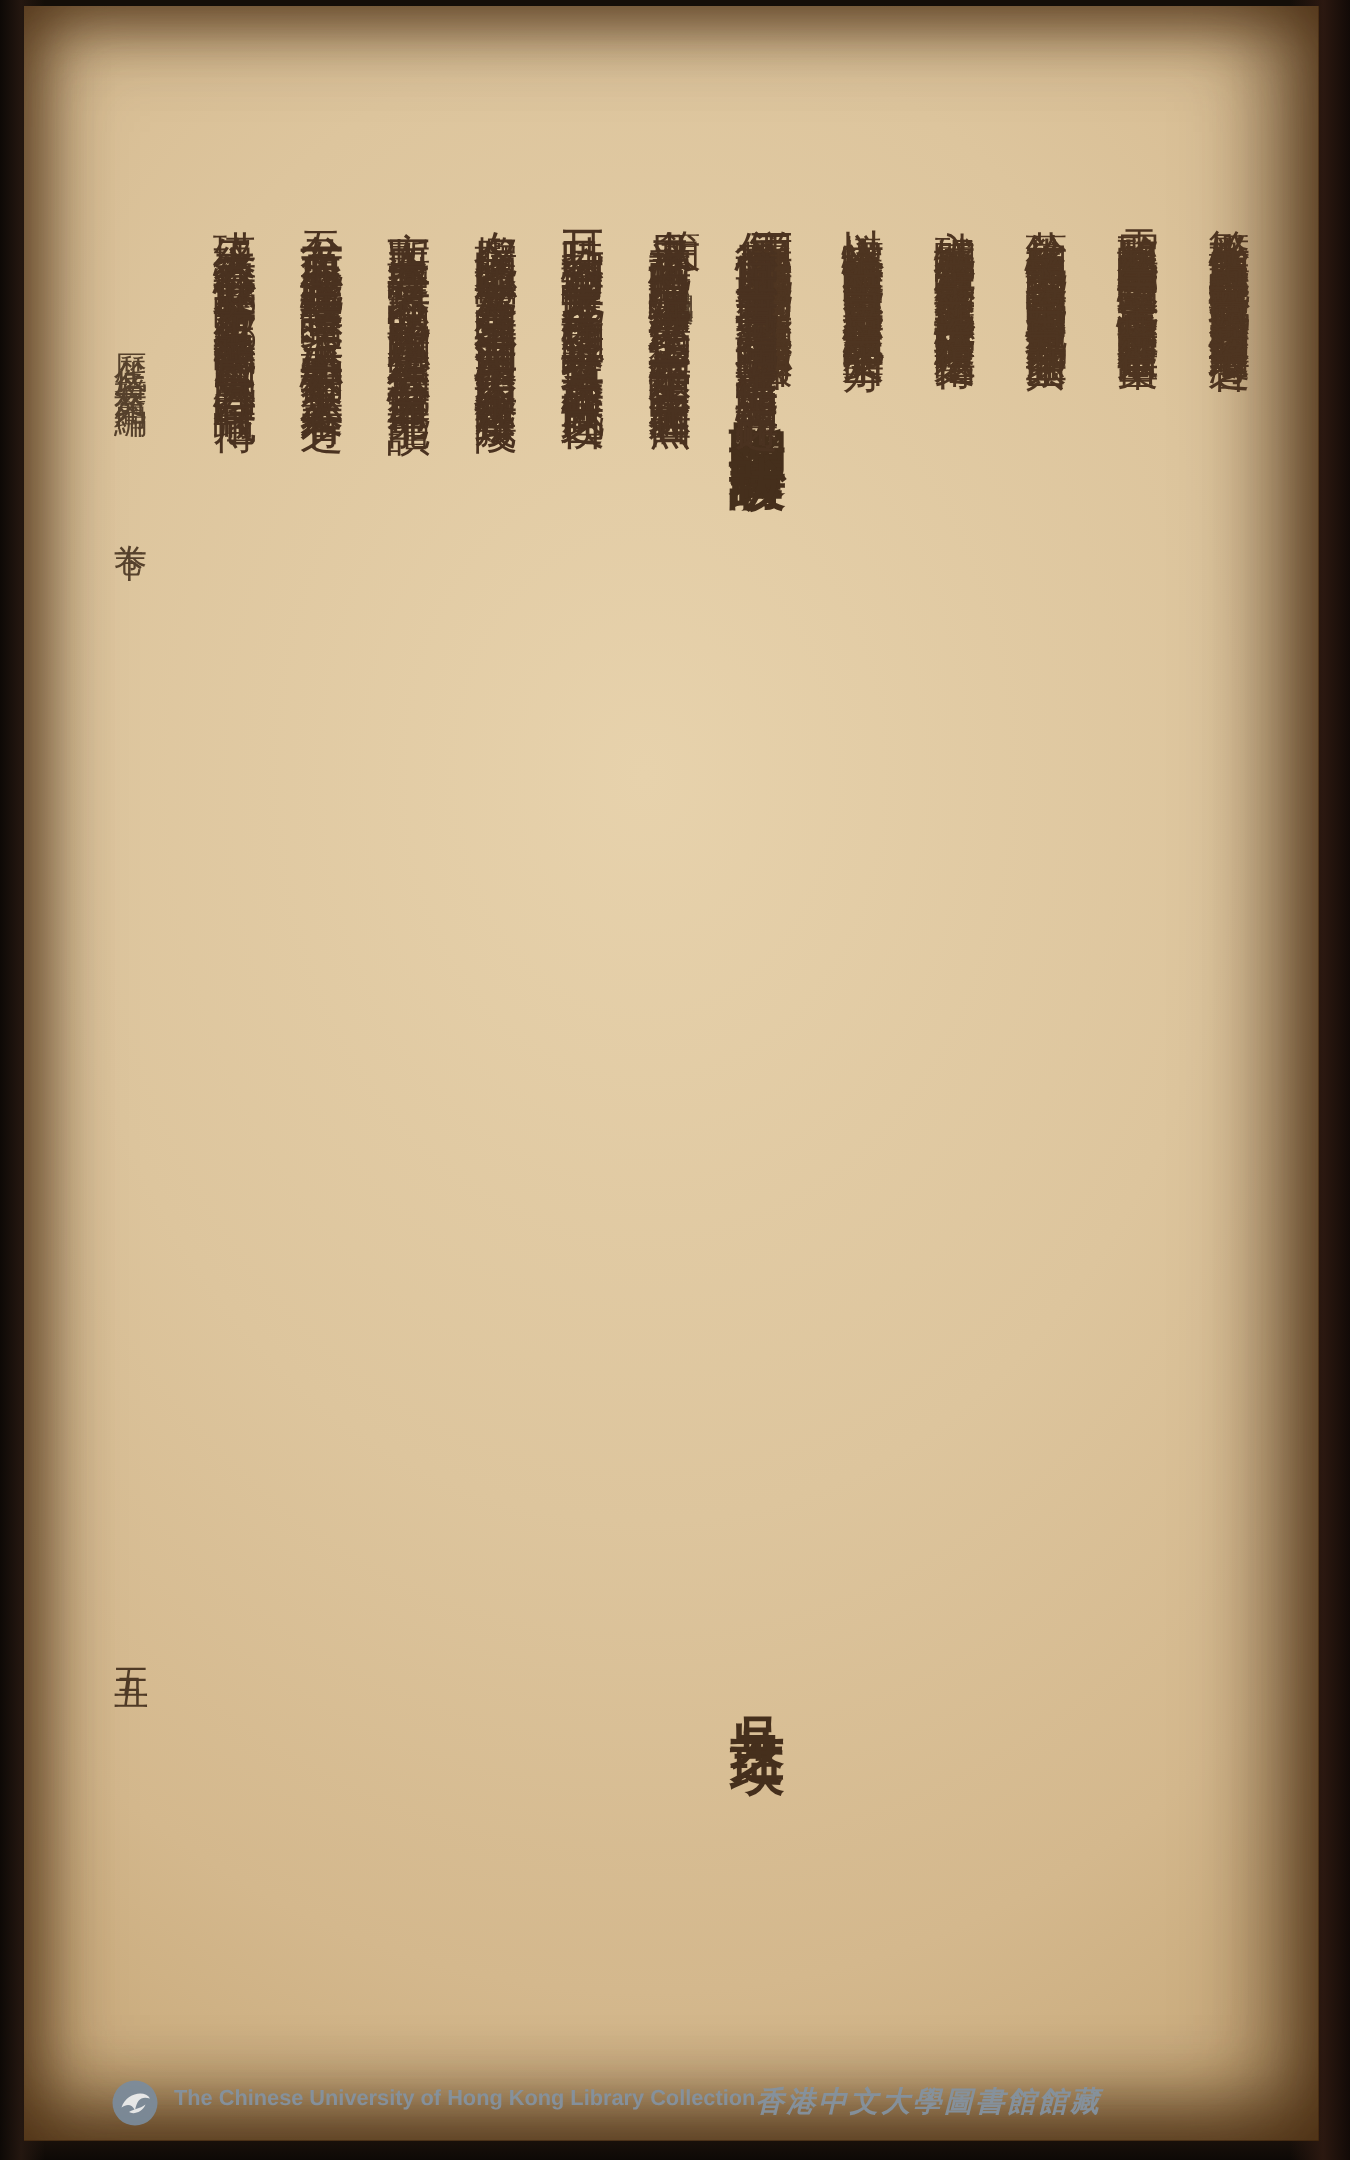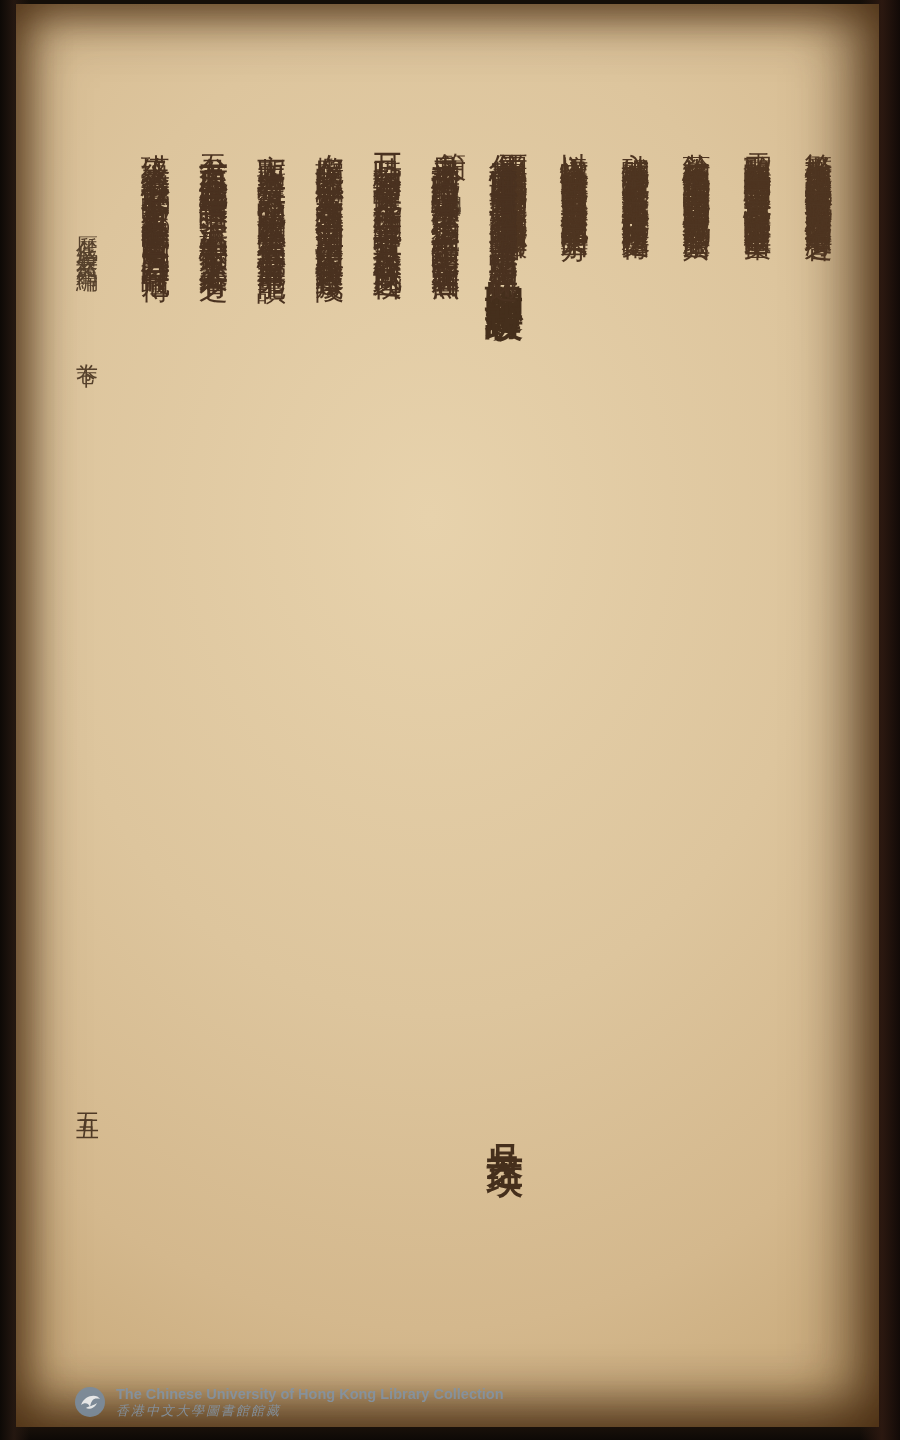--- a/index.html
+++ b/index.html
@@ -61,26 +61,26 @@
   .pagenum {
     position:absolute; left:56px; top:1090px;
     font-size:23px; letter-spacing:7px; color:#4f3a26;
   }
 
   .watermark {
     position:absolute; left:58px; top:1382px;
     display:flex; align-items:center; gap:10px; opacity:.92;
   }
   .wm-logo { width:32px; height:32px; flex:0 0 auto; }
-  .wm-text { display:flex; flex-direction:column; line-height:1.18; }
+  .wm-text { display:flex; flex-direction:row; line-height:1.18; }
   .wm-line1 {
     font-family:"Liberation Sans", sans-serif; font-weight:bold;
     font-size:14.5px; color:#8493a2;
   }
-  .wm-line2 { font-size:13px; color:#8493a2; letter-spacing:2px; font-style:italic; }
+  .wm-line2 { font-size:19px; color:#8493a2; letter-spacing:2px; font-style:italic;font-weight:bold; }
 </style>
 </head>
 <body>
 
 <div class="bed"></div>
 
 <div class="paper">
 
   <div class="prev-cols">
     <div class="vcol">繁檻松火乍然蓬門未啓搴虛幌以積素持寸鐵而戰白掀篷圖裏對粉本之湖山擊鉢酒邊吟瓊海之香</div>

